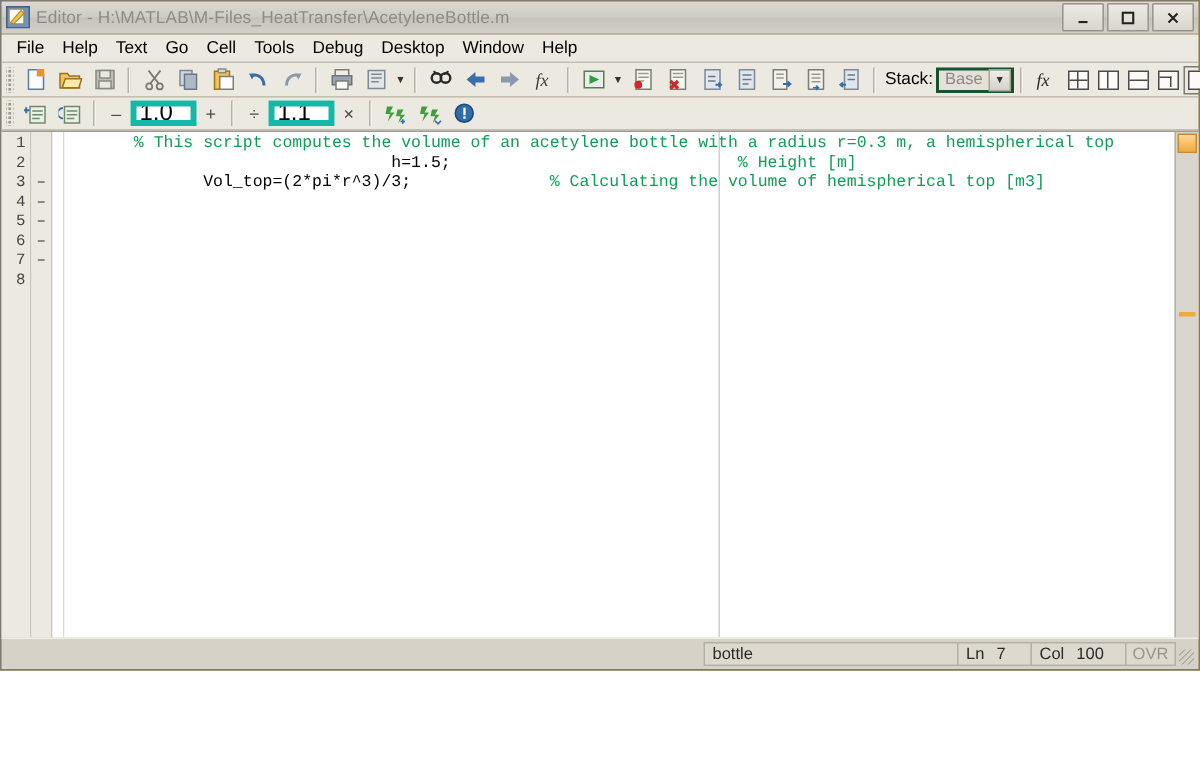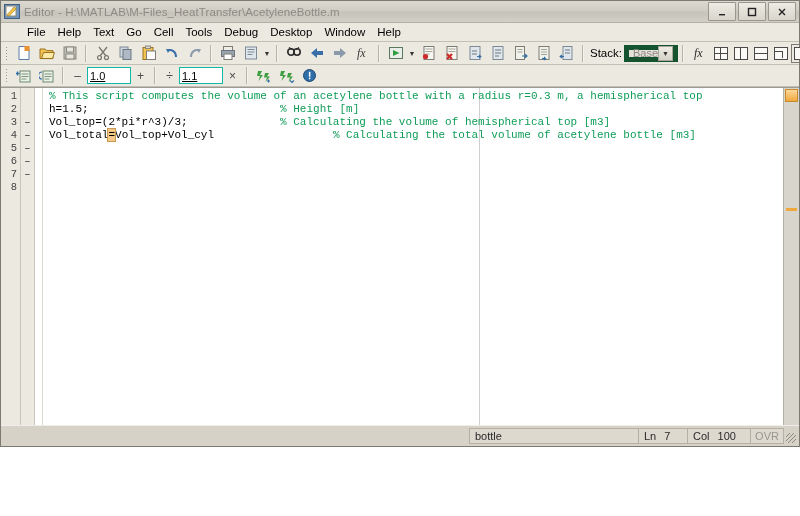--- a/index.html
+++ b/index.html
@@ -64,21 +64,21 @@
   }
 
   
   .menubar {
     height: 19px;
     box-sizing: border-box;
     background: #ece9e1;
     border-bottom: 1px solid #c2bfb5;
     display: flex;
     align-items: center;
-    padding-left: 20px;
+    padding-left: 4px;
     flex: none;
   }
   .menu-item {
     padding: 1px 6px;
     font-size: 11.5px;
     color: #000;
     cursor: default;
     white-space: nowrap;
   }
 
@@ -124,44 +124,44 @@
     flex: none; font-size: 7px; color: #333;
   }
   .tb-label {
     font-size: 11.5px; color: #000; margin: 0 2px 0 2px;
     white-space: nowrap; flex: none;
   }
   .tb-combo {
     height: 17px;
     min-width: 52px;
     background: #e4e1d9;
-    border: 5px solid #14532d;
+    border: 2px solid #14532d;
     display: flex; align-items: center;
     font-size: 11px;
     color: #8b8880;
     padding-left: 4px;
     flex: none;
     box-sizing: border-box;
   }
   .tb-combo .arrow {
     margin-left: auto;
     width: 15px; height: 15px;
     background: linear-gradient(to bottom, #efece5, #d5d2c9);
     border: 1px solid #a8a49a;
     display: flex; align-items: center; justify-content: center;
     font-size: 7px; color: #333;
     box-sizing: border-box;
   }
   .tb-input {
     height: 17px;
     width: 44px;
     background: #ffffff;
-    border: 1px solid #14b8a6;
+    border: 4px solid #14b8a6;
     font-family: "Liberation Sans", sans-serif;
-    font-size: 11px;
+    font-size: 16px;
     color: #000;
     padding: 0 2px;
     box-sizing: border-box;
     flex: none;
     line-height: 15px;
     text-decoration: underline;
   }
   .tb-op {
     width: 19px; height: 19px;
     display: flex; align-items: center; justify-content: center;
@@ -244,20 +244,21 @@
   }
   .code-line {
     height: 13px;
     line-height: 13px;
     white-space: pre;
     font-family: "Liberation Mono", monospace;
     font-size: 11px;
     padding-left: 6px;
     position: relative;
     z-index: 2;
+    text-align: center;
   }
   .tok-comment { color: #0f9d58; }
   .tok-code { color: #000000; }
   .hl-match {
     background: #f4c98a;
     outline: 1px solid #c79a4e;
   }
 
   
   .vscroll {
@@ -649,21 +650,20 @@
     </div>
 
     <div class="gutter-fold"></div>
 
     <div class="code-area">
       <div class="margin-line"></div>
       <div id="code-lines">
           <div class="code-line"><span class="tok-comment">% This script computes the volume of an acetylene bottle with a radius r=0.3 m, a hemispherical top</span></div>
           <div class="code-line"><span class="tok-code">h=1.5;                             </span><span class="tok-comment">% Height [m]</span></div>
           <div class="code-line"><span class="tok-code">Vol_top=(2*pi*r^3)/3;              </span><span class="tok-comment">% Calculating the volume of hemispherical top [m3]</span></div>
-          <div class="code-line"><span class="tok-code">Vol_total</span><span class="tok-code hl-match">=</span><span class="tok-code">Vol_top+Vol_cyl                  </span><span class="tok-comment">% Calculating the total volume of acetylene bottle [m3]</span></div>
           <div class="code-line">&nbsp;</div>
         </div>
     </div>
 
     <div class="vscroll">
       <div class="thumb-top"></div>
       <div class="mark"></div>
     </div>
   </div>
 

